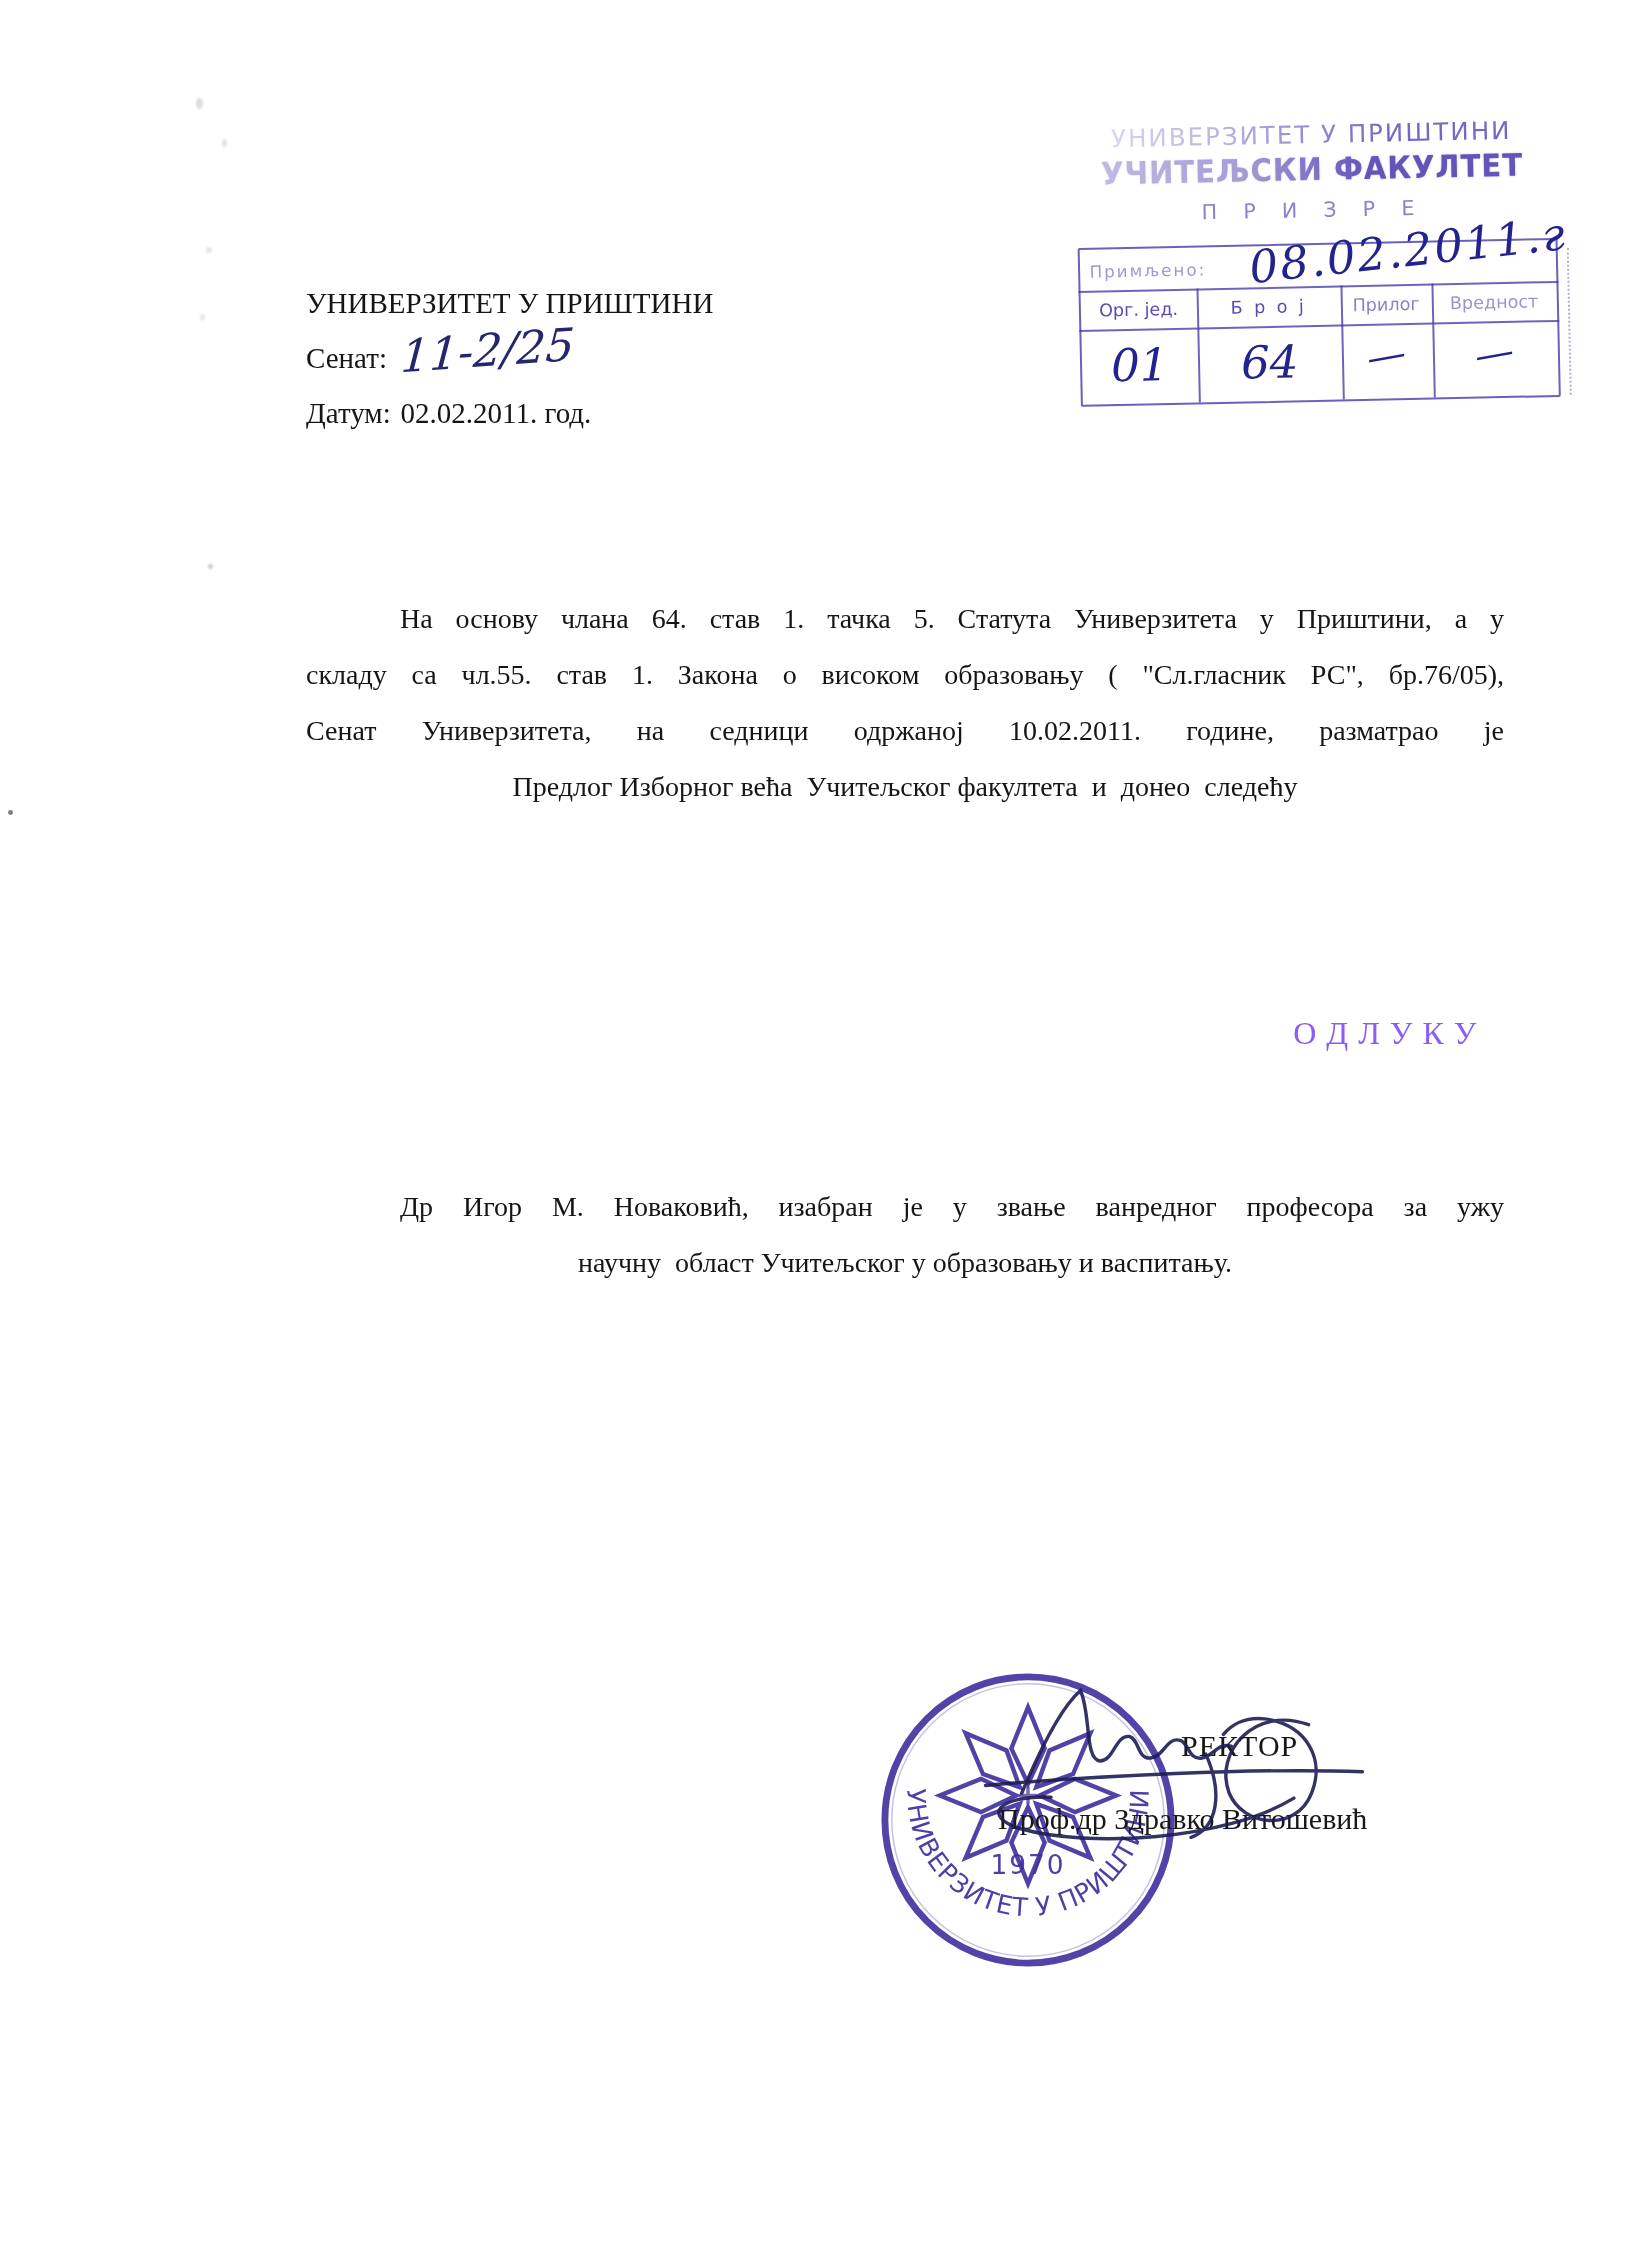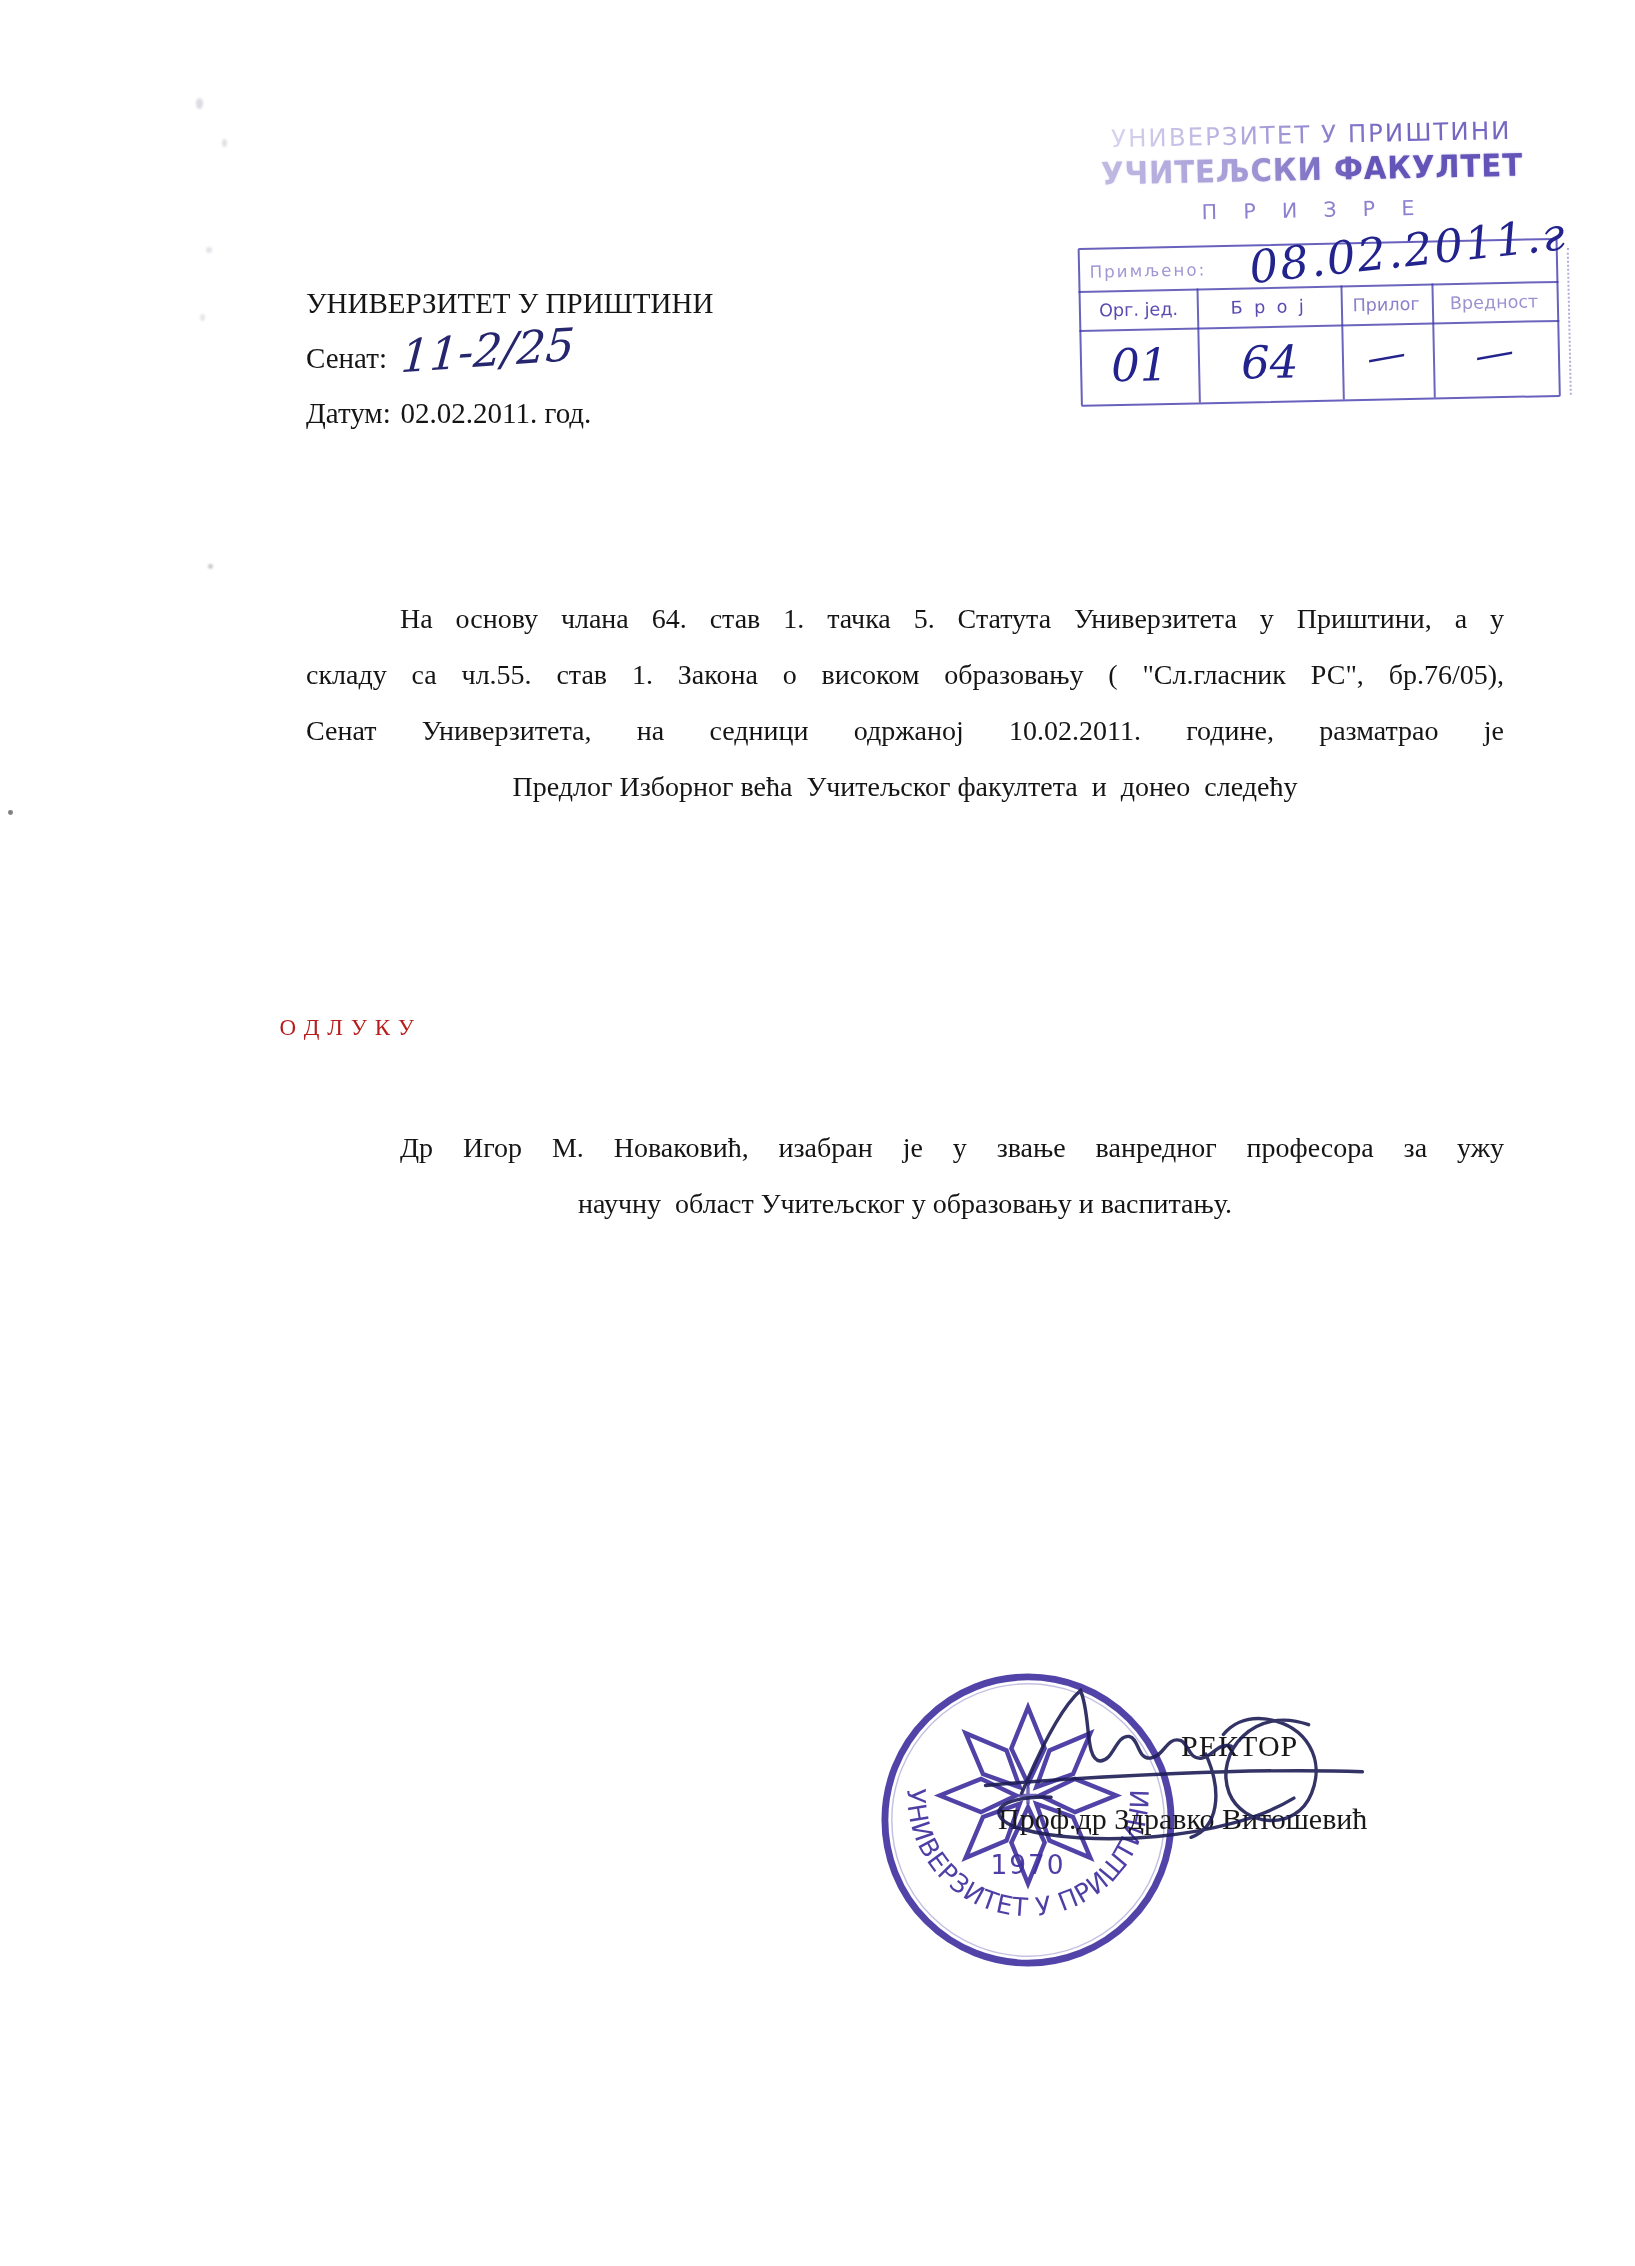--- a/index.html
+++ b/index.html
@@ -61,24 +61,24 @@
     position:absolute; left:186px; top:110px; font-family:"DejaVu Serif", serif; font-style:italic;
     font-size:45px; letter-spacing:2px; color:#23238e; transform:rotate(-5deg); white-space:nowrap;
   }
   .sright{position:absolute; right:-3.9px; top:137px; height:147px; border-right:2.9px dotted rgba(80,70,180,.45);}
   
   .para{position:absolute; left:306px; width:1198px; font-size:28px;}
   .line{line-height:56px; height:56px; overflow:visible;}
   .jline{text-align:justify; text-align-last:justify;}
   .lastline{text-align:center; white-space:pre-wrap;}
   .indent{text-indent:94px;}
-  .p1{top:591px;} .p2{top:1120px;}
+  .p1{top:591px;} .p2{top:1179px;}
   .decision-title{
-    position:absolute; left:306px; top:1015px; width:1198px; text-align:left;
-    font-size:23px; letter-spacing:1px; transform:translateX(-26.5px); color:#b91c1c;
+    position:absolute; left:306px; top:1015px; width:1198px; text-align:right;
+    font-size:32px; letter-spacing:1px; transform:translateX(-26.5px); color:#8b5cf6;
   }
   
   .seal{position:absolute; left:880px; top:1672px; width:296px; height:296px;}
   .rektor{position:absolute; left:1181px; top:1729px; font-size:30px; letter-spacing:1px; color:#181818;}
   .sname{position:absolute; left:998px; top:1802px; font-size:30px; color:#181818; white-space:nowrap;}
   .scribble{position:absolute; left:961px; top:1656px; width:421px; height:206px;}
   
   .speck{position:absolute; border-radius:50%; filter:blur(1px);}
 </style>
 </head>

